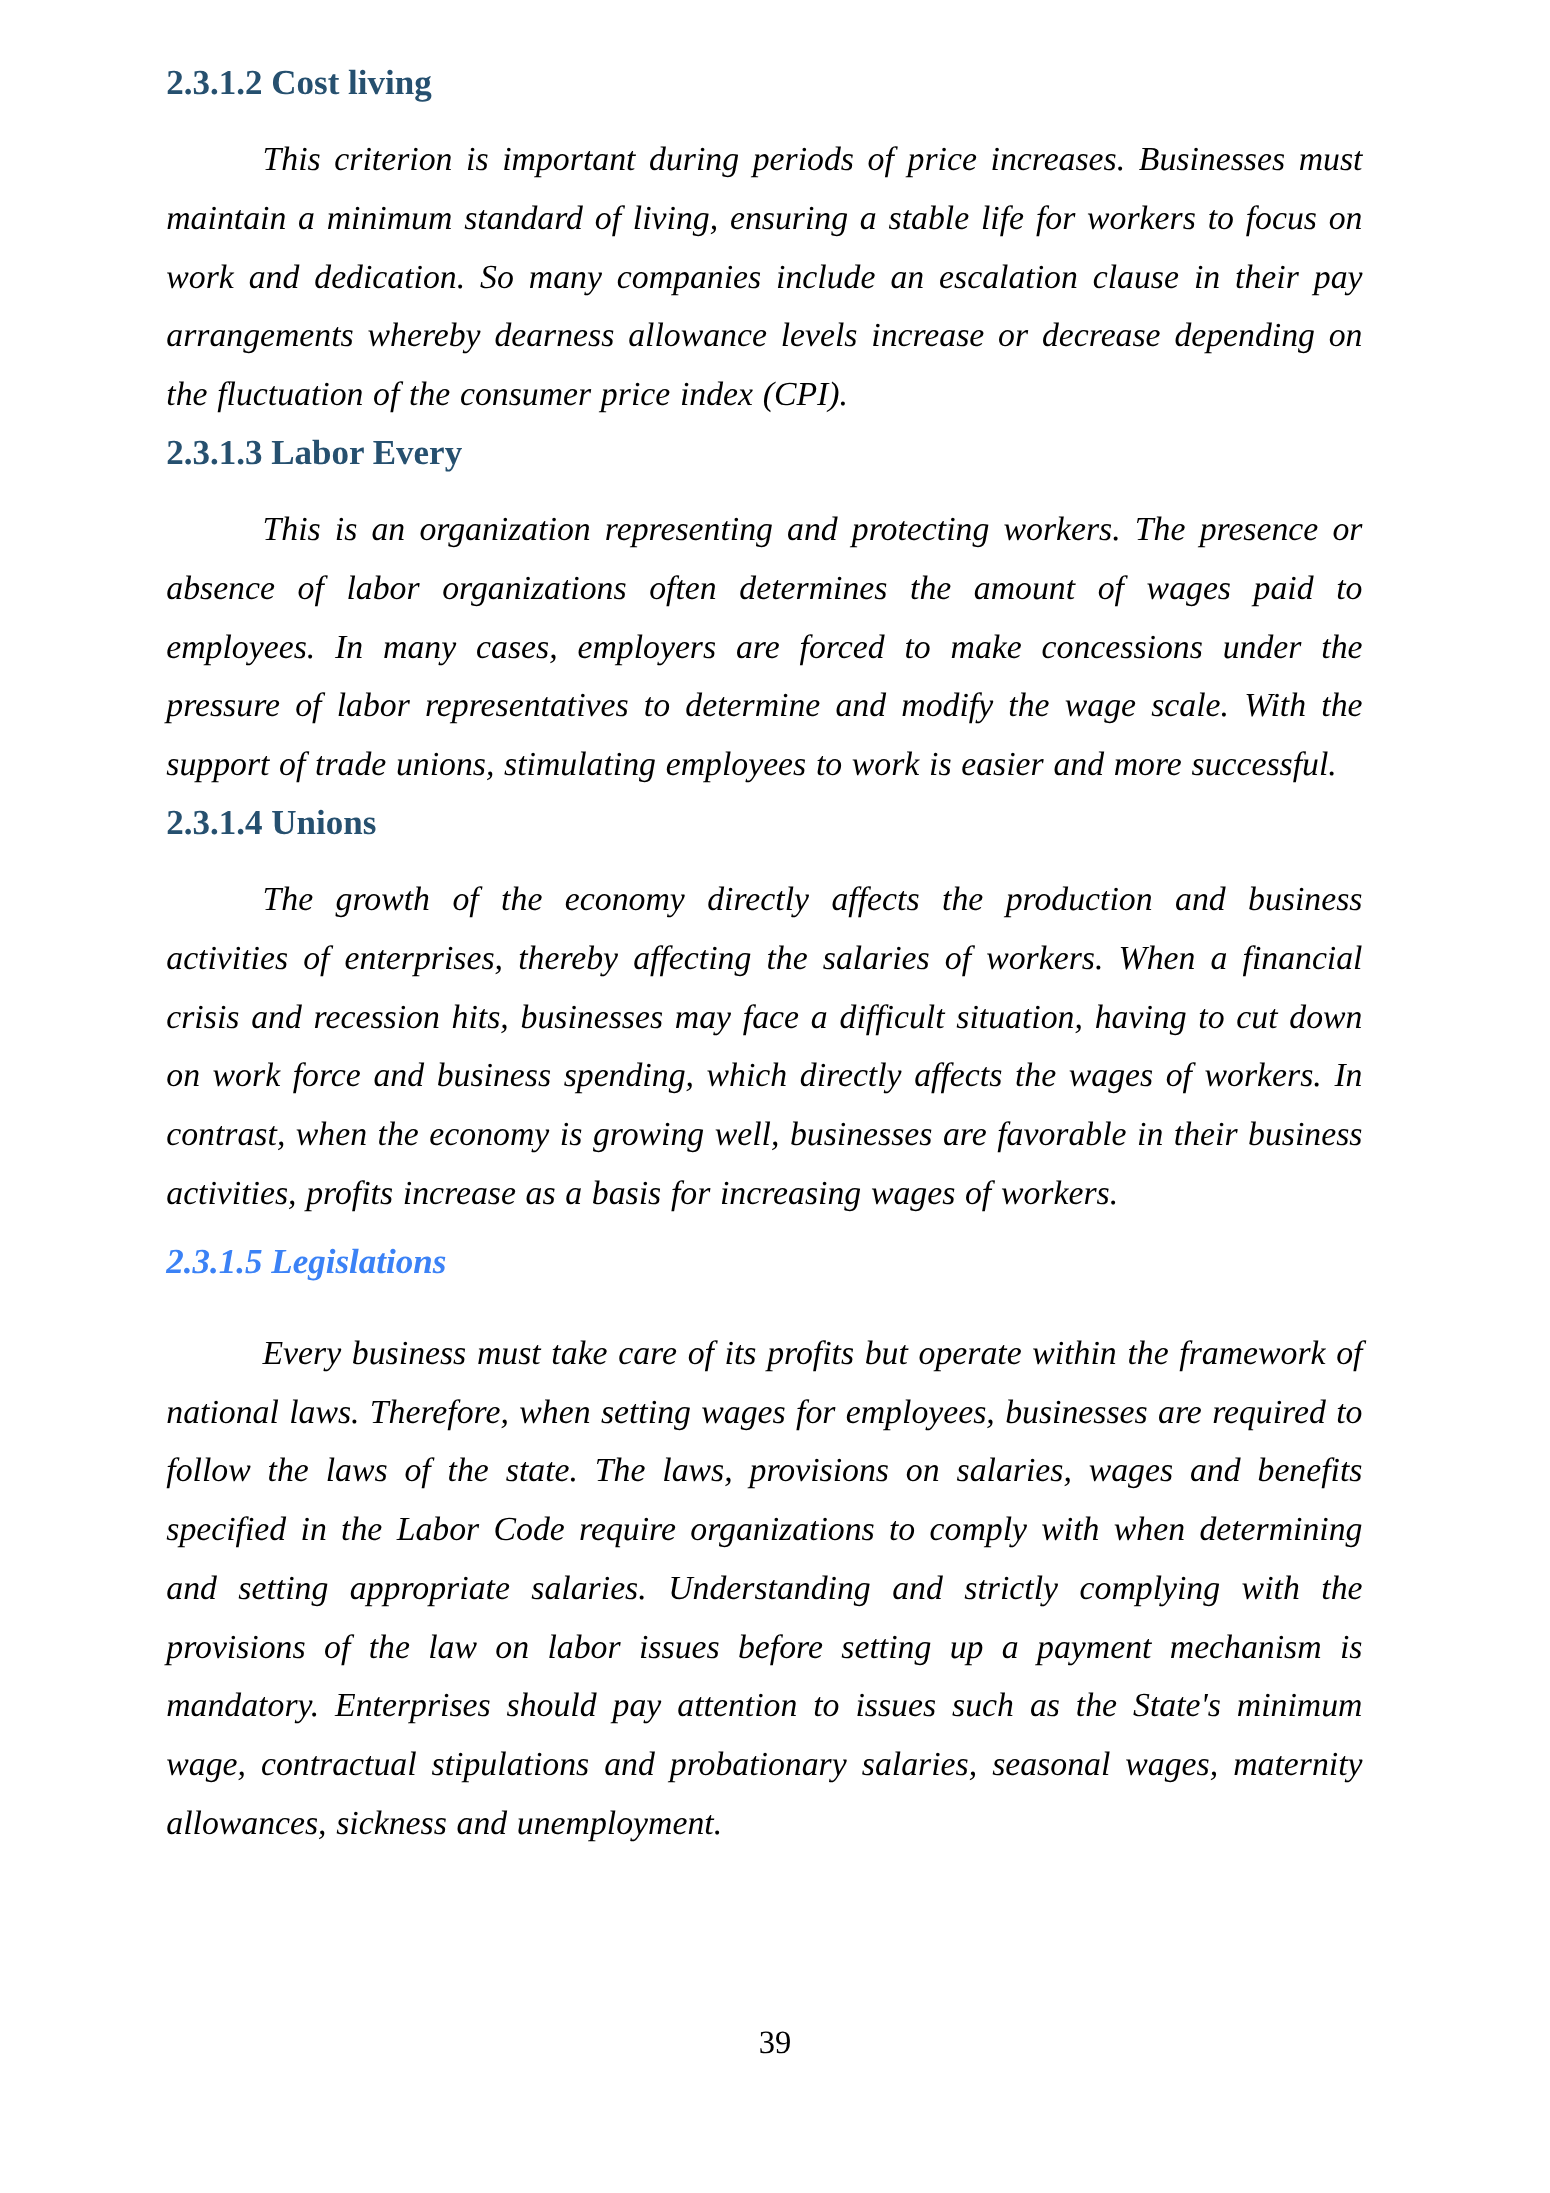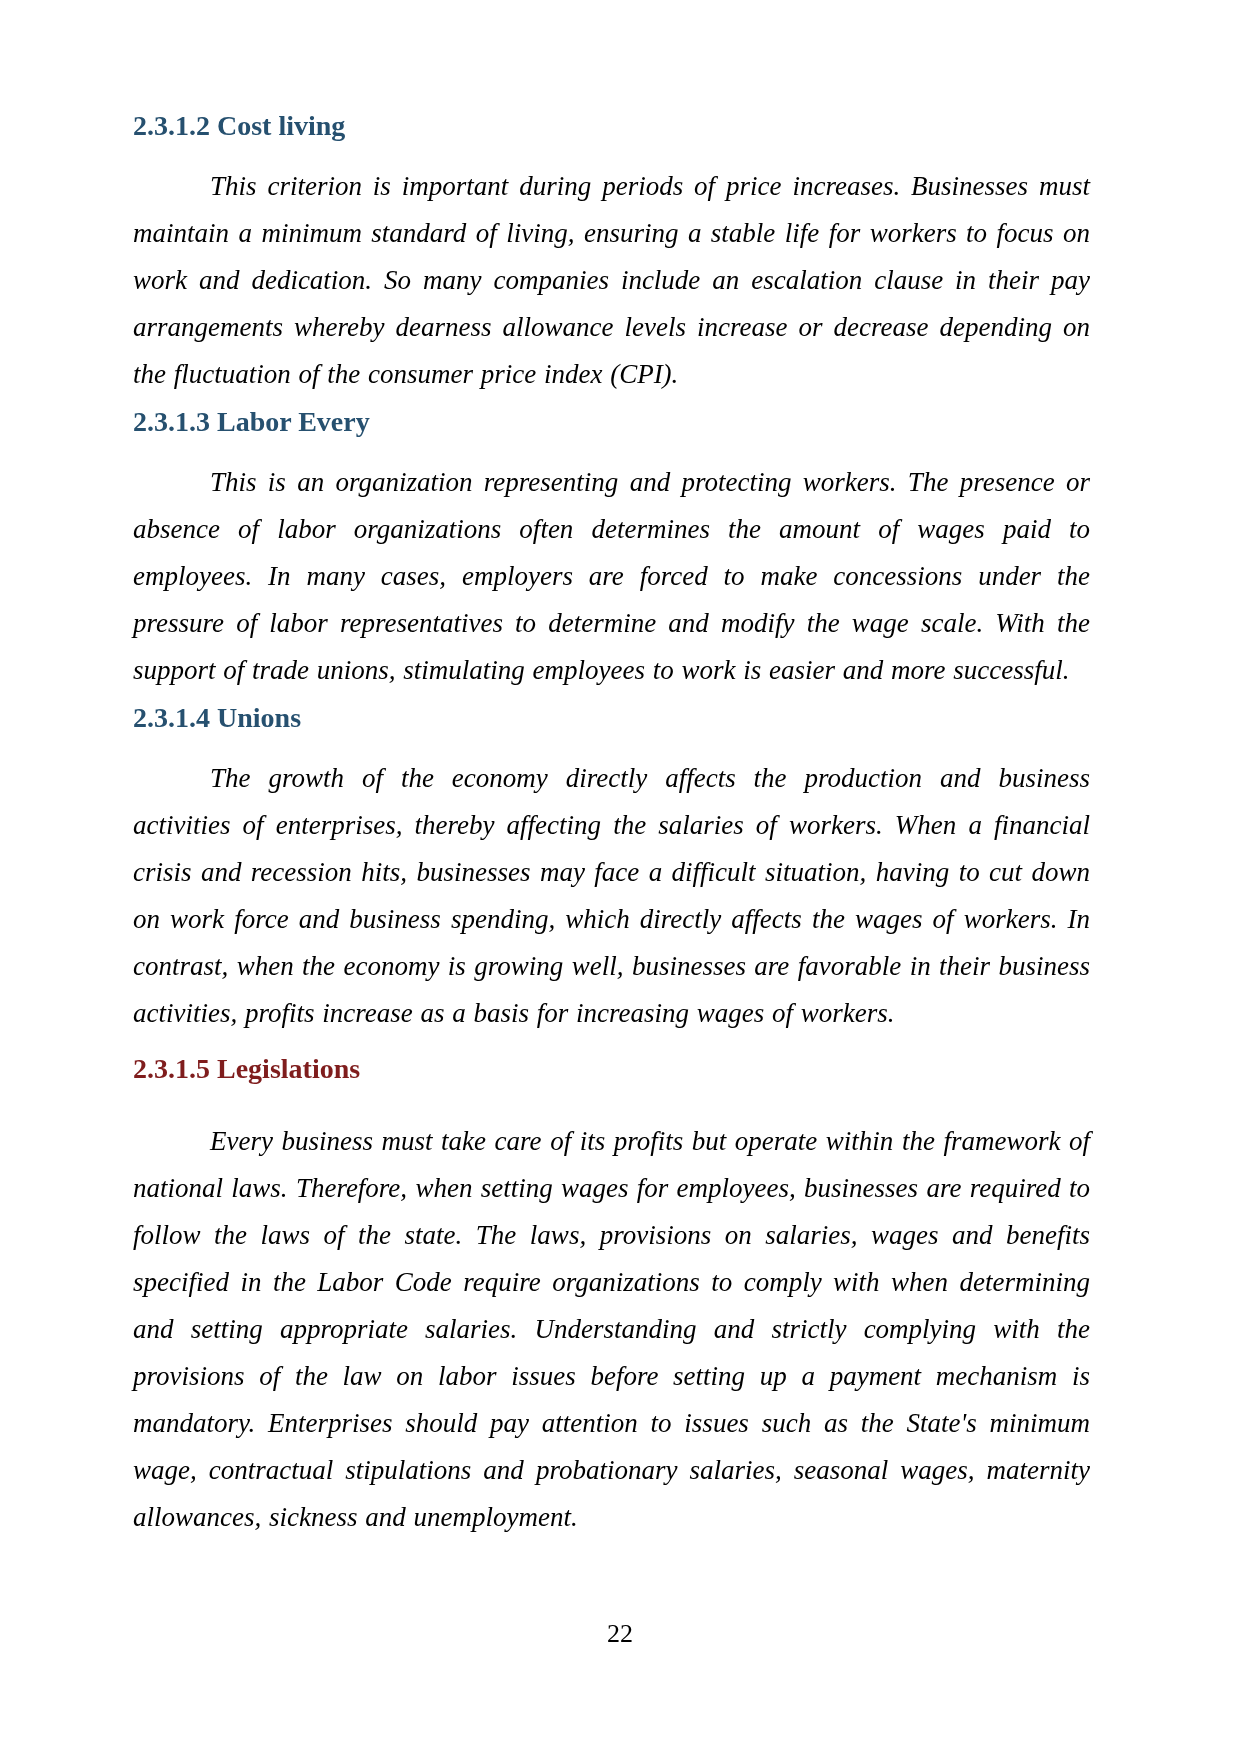--- a/index.html
+++ b/index.html
@@ -6,36 +6,37 @@
     margin: 0;
     padding: 0;
     background: #ffffff;
   }
   .page {
     position: relative;
     width: 1240px;
     height: 1754px;
     background: #ffffff;
     box-sizing: border-box;
-    padding: 102px 150px 0 133px;
+    padding: 43px 150px 0 133px;
     font-family: "Liberation Serif", "DejaVu Serif", serif;
     color: #000000;
     overflow: hidden;
   }
   .sec-heading {
     font-size: 28px;
     line-height: 47px;
     font-weight: bold;
     color: #26506F;
     margin: 0 0 14px 0;
     text-align: left;
   }
   .sec-heading--black {
-    color: #7f1d1d;
+    color: #3b82f6;
     margin: 8px 0 26px 0;
+    font-style: italic;
   }
   .para {
     font-size: 27px;
     line-height: 47px;
     text-align: justify;
     text-indent: 77px;
     margin: 0;
     word-spacing: 1px;
     font-style: italic;
   }
@@ -68,15 +69,15 @@
   <section>
     <h2 class="sec-heading">2.3.1.4 Unions</h2>
     <p class="para">The growth of the economy directly affects the production and business activities of enterprises, thereby affecting the salaries of workers. When a financial crisis and recession hits, businesses may face a difficult situation, having to cut down on work force and business spending, which directly affects the wages of workers. In contrast, when the economy is growing well, businesses are favorable in their business activities, profits increase as a basis for increasing wages of workers.</p>
   </section>
 
   <section>
     <h2 class="sec-heading sec-heading--black">2.3.1.5 Legislations</h2>
     <p class="para">Every business must take care of its profits but operate within the framework of national laws. Therefore, when setting wages for employees, businesses are required to follow the laws of the state. The laws, provisions on salaries, wages and benefits specified in the Labor Code require organizations to comply with when determining and setting appropriate salaries. Understanding and strictly complying with the provisions of the law on labor issues before setting up a payment mechanism is mandatory. Enterprises should pay attention to issues such as the State's minimum wage, contractual stipulations and probationary salaries, seasonal wages, maternity allowances, sickness and unemployment.</p>
   </section>
 
-  <div class="page-number">22</div>
+  <div class="page-number">39</div>
 
 </div>
 
 </body></html>

